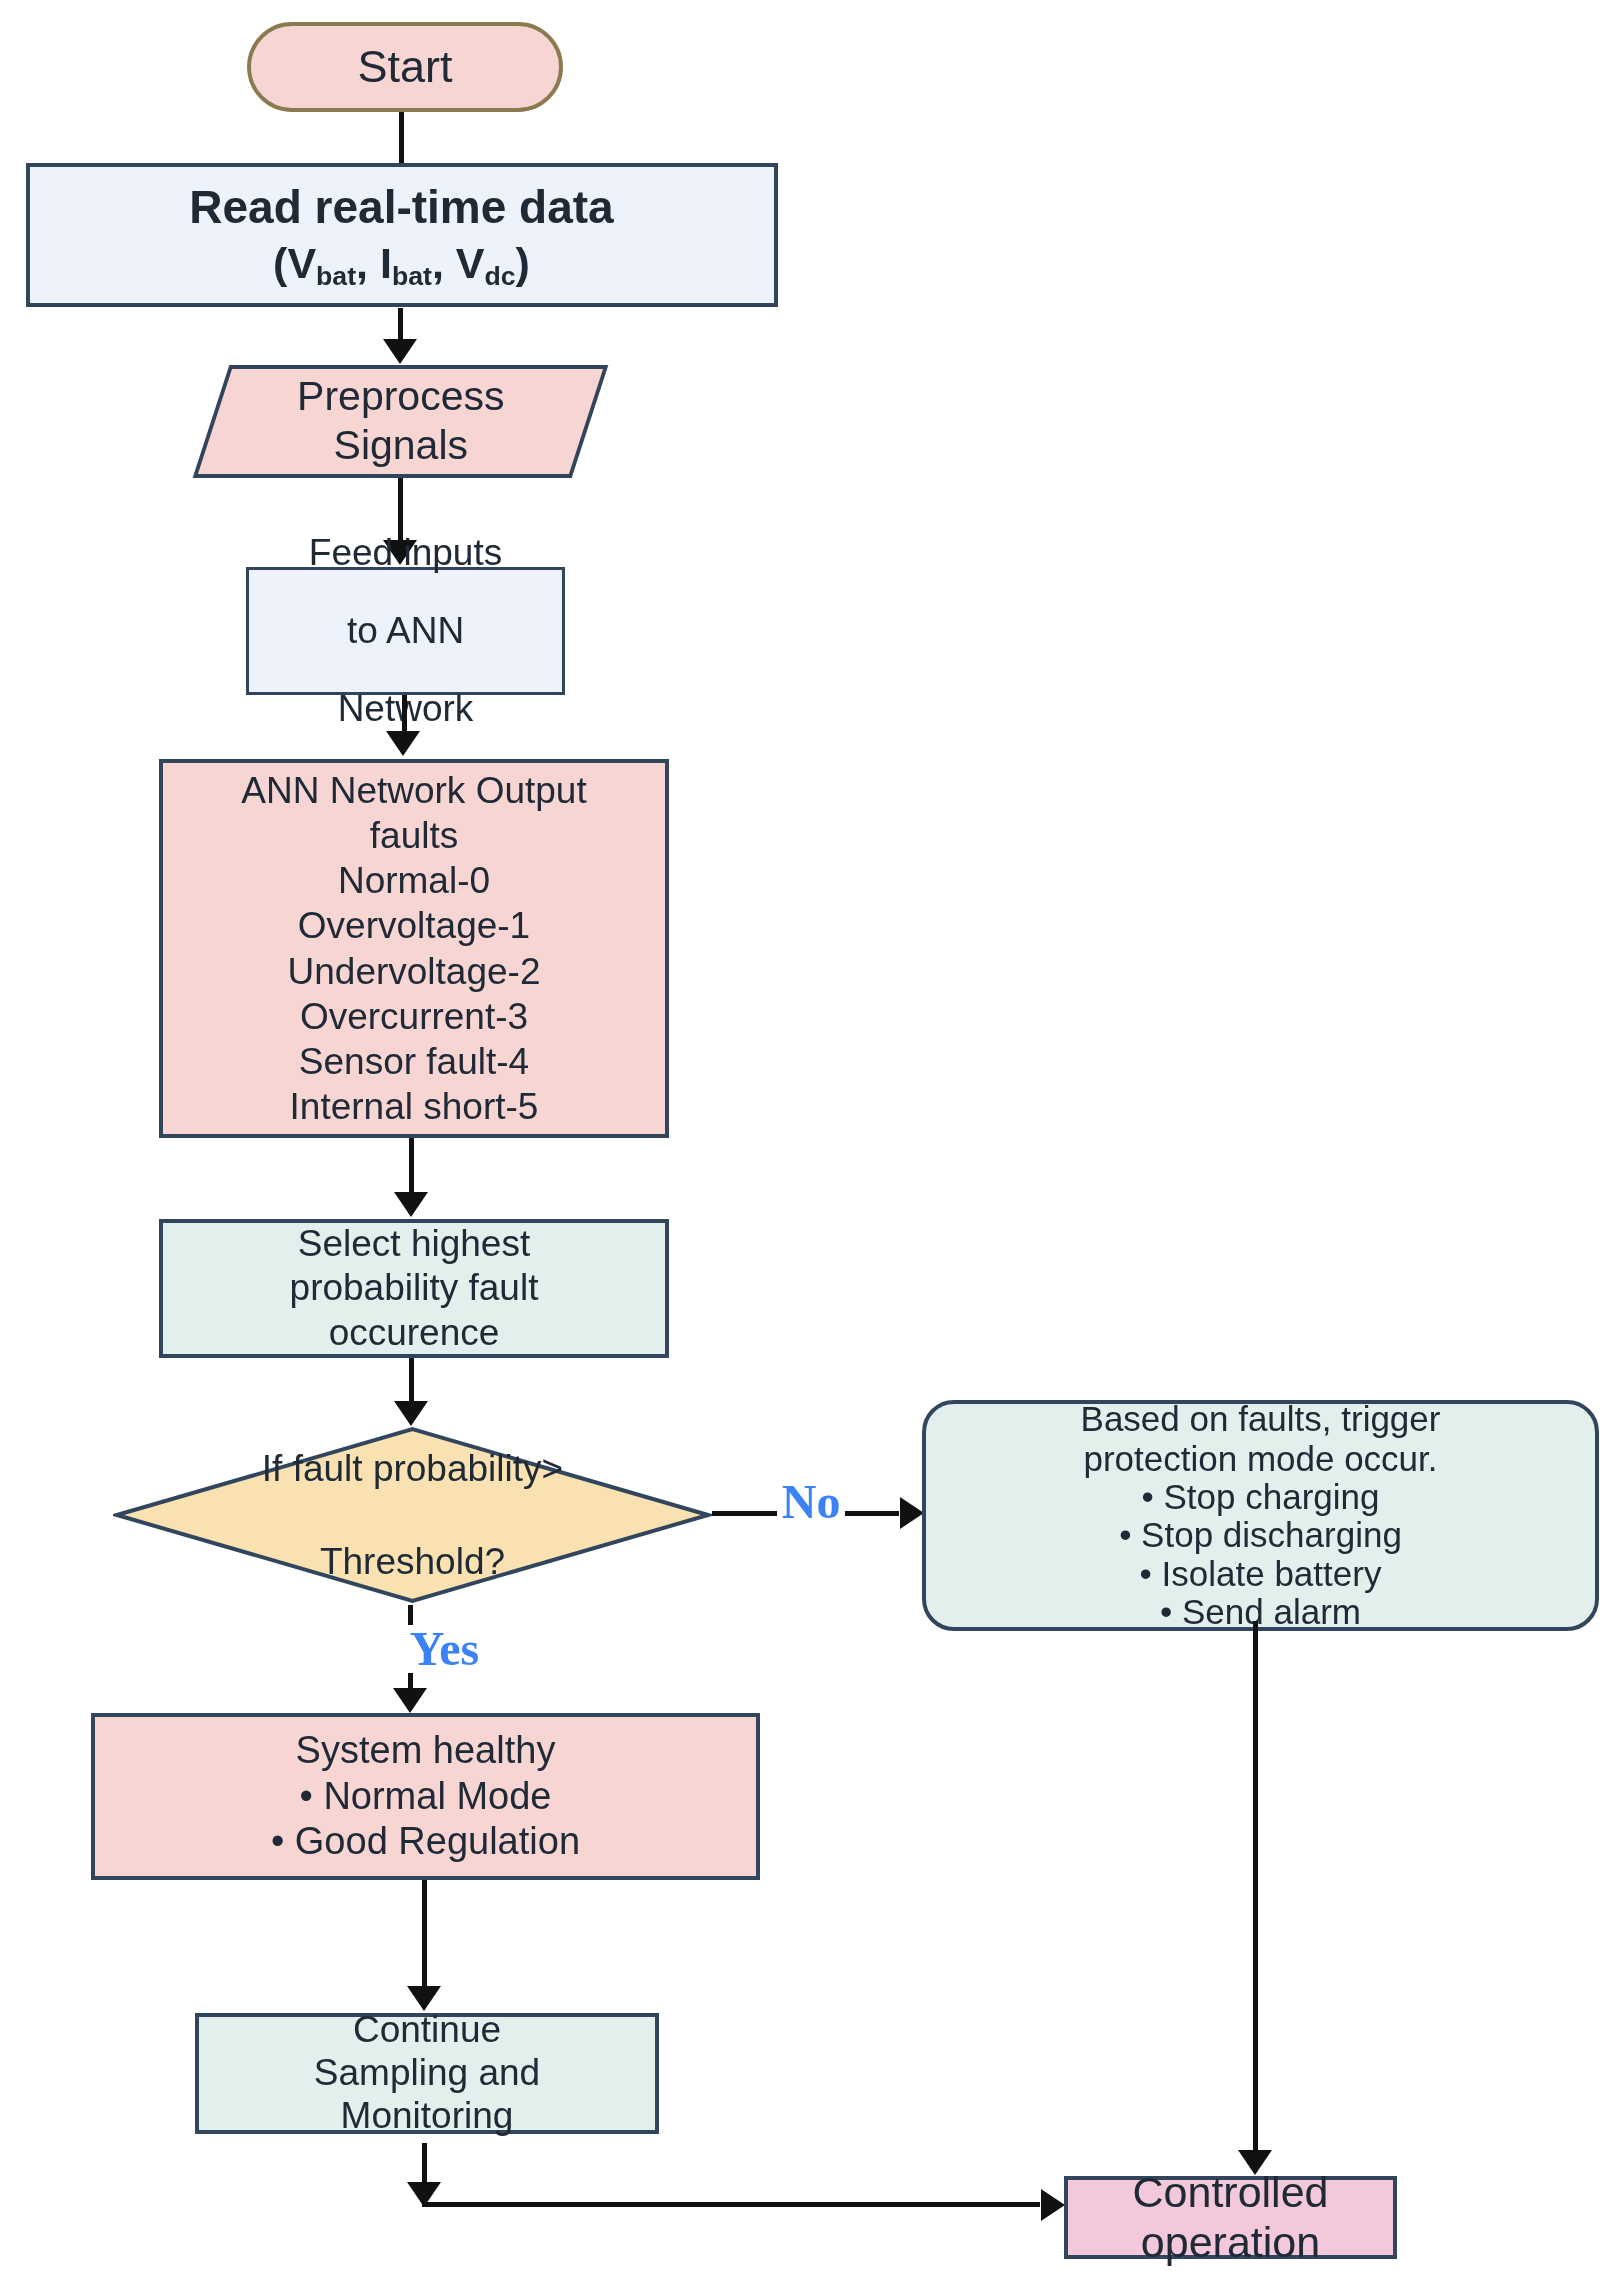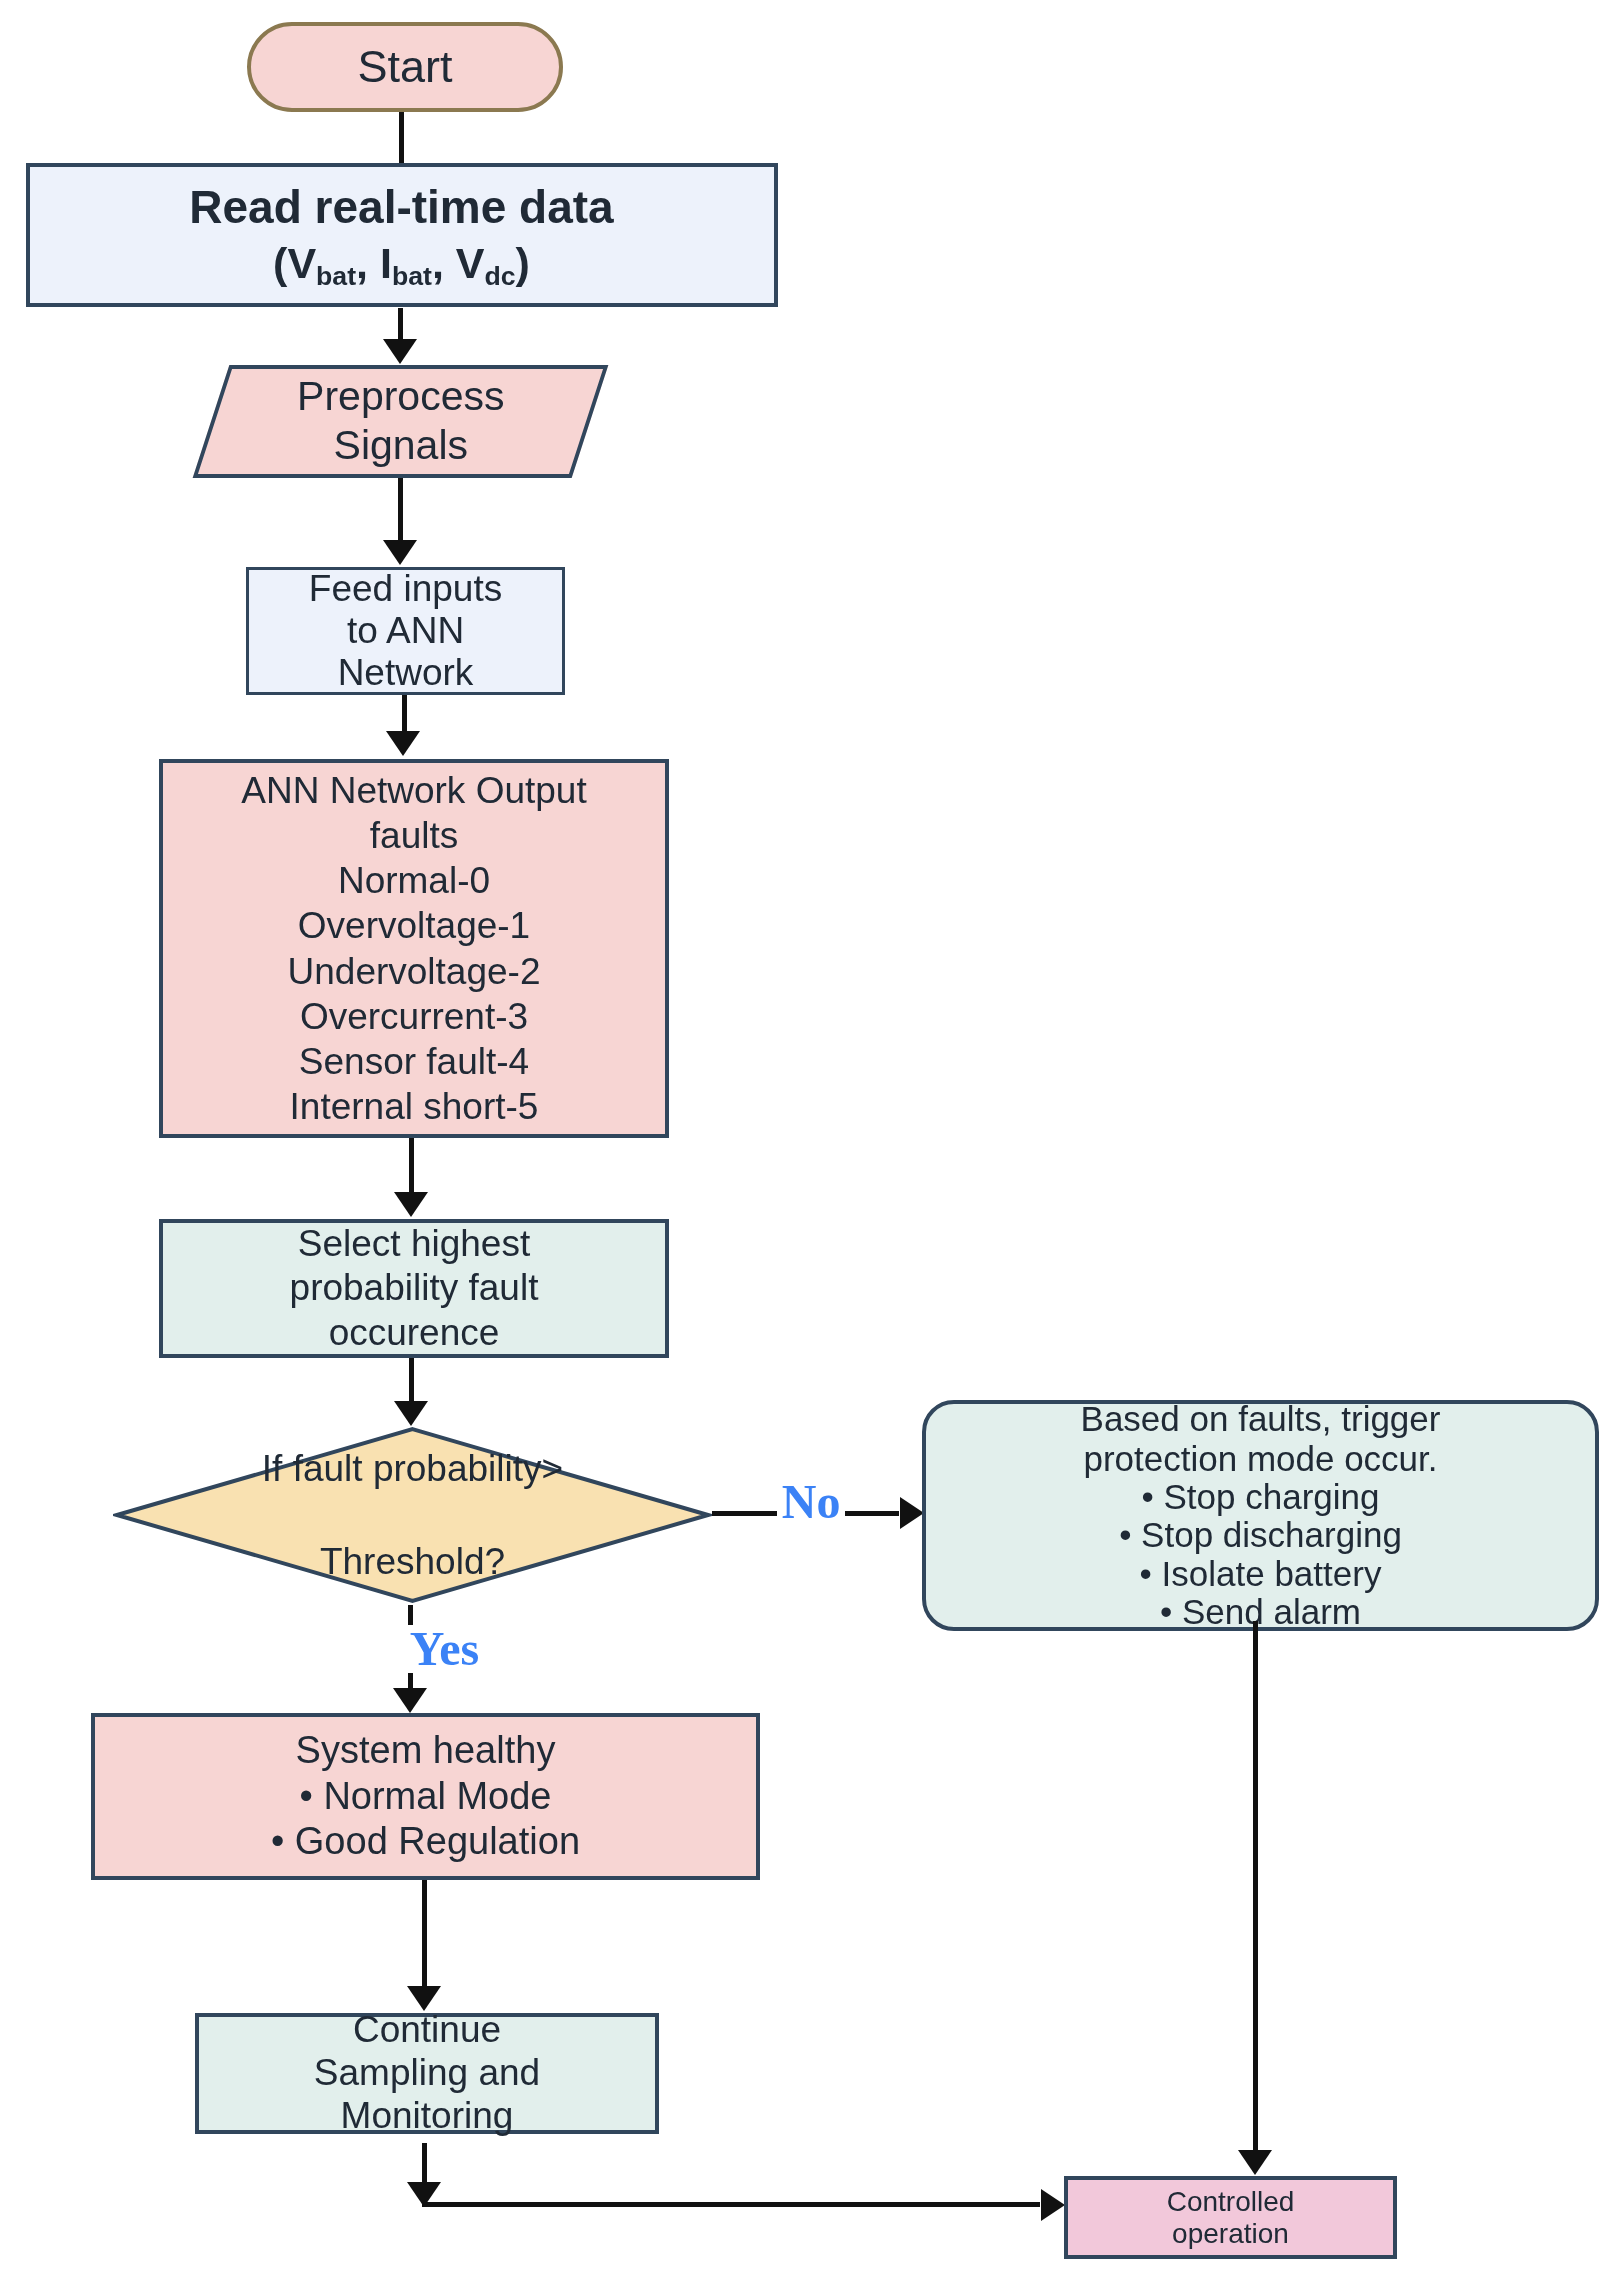--- a/index.html
+++ b/index.html
@@ -23,28 +23,28 @@
   }
   .read{background:var(--blue); font-size:46px; font-weight:bold; line-height:1.25;}
   .read .vars{font-size:43px;}
   sub{font-size:62%; vertical-align:baseline; position:relative; top:0.28em;}
   .para{
     position:absolute; box-sizing:border-box; background:var(--pink);
     border:4px solid var(--navy); transform:skewX(-18deg);
     display:flex; justify-content:center; align-items:center;
   }
   .para-inner{transform:skewX(18deg); font-size:41px; line-height:1.2; text-align:center;}
-  .feed{background:var(--blue); font-size:37px; line-height:1.14;}
+  .feed{background:var(--blue); font-size:37px; line-height:1.14;gap:36px;}
   .annbox{background:var(--pink); font-size:37px; line-height:1.22;}
   .selectbox{background:var(--mint); font-size:37px; line-height:1.2;}
   .protect{background:var(--mint); font-size:35px; line-height:1.1;}
   .protect .title{line-height:1.12;}
   .healthy{background:var(--pink); font-size:38px; line-height:1.2;}
   .continue{background:var(--mint); font-size:37px; line-height:1.16;}
-  .controlled{background:var(--magenta); font-size:28px; line-height:1.14;}
+  .controlled{background:var(--magenta); font-size:43px; line-height:1.14;}
   .vline,.hline{position:absolute; background:var(--line);}
   .arrow-down{
     position:absolute; width:0; height:0;
     border-left:17.5px solid transparent; border-right:17.5px solid transparent;
     border-top:25.5px solid var(--line);
   }
   .arrow-right{
     position:absolute; width:0; height:0;
     border-top:16px solid transparent; border-bottom:16px solid transparent;
     border-left:24px solid var(--line);

